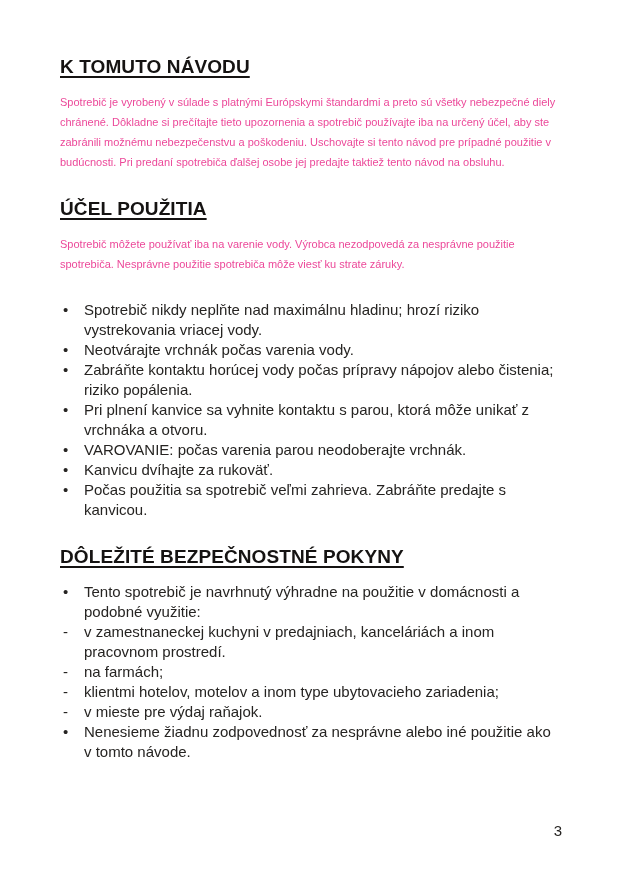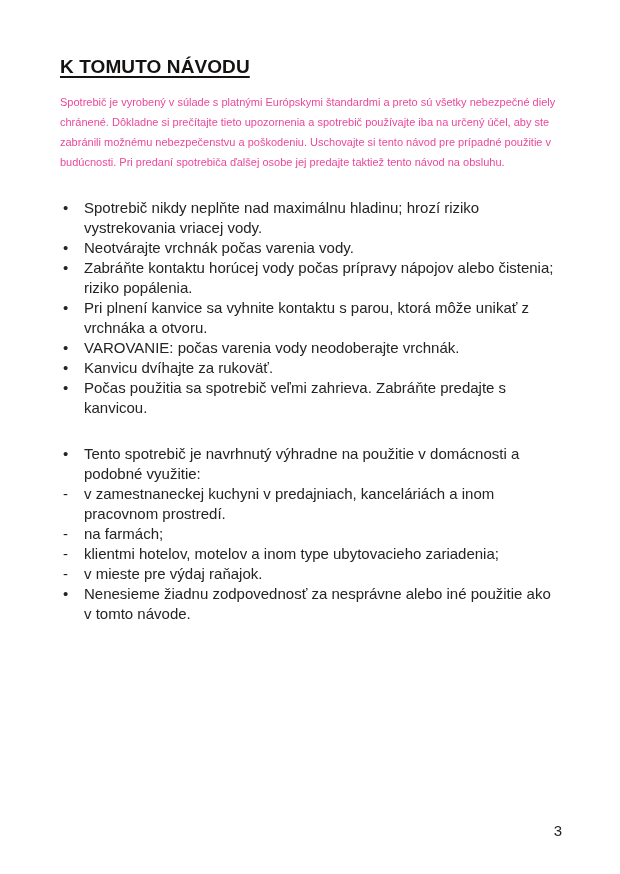--- a/index.html
+++ b/index.html
@@ -79,20 +79,24 @@
 </head>
 <body>
 
 <div class="doc">
 
   <section>
     <h2 class="section-heading"><span>K TOMUTO NÁVODU</span></h2>
     <p class="body-text">Spotrebič je vyrobený v súlade s platnými Európskymi štandardmi a preto sú všetky nebezpečné diely chránené. Dôkladne si prečítajte tieto upozornenia a spotrebič používajte iba na určený účel, aby ste zabránili možnému nebezpečenstvu a poškodeniu. Uschovajte si tento návod pre prípadné použitie v budúcnosti. Pri predaní spotrebiča ďalšej osobe jej predajte taktiež tento návod na obsluhu.</p>
   </section>
 
+  <section>
+    <h2 class="section-heading"><span>ÚČEL POUŽITIA</span></h2>
+    <p class="body-text">Spotrebič môžete používať iba na varenie vody. Výrobca nezodpovedá za nesprávne použitie spotrebiča. Nesprávne použitie spotrebiča môže viesť ku strate záruky.</p>
+  </section>
 
   <section>
     <ul class="list">
       <li>
         <span class="marker">•</span>
         <span class="item-text">Spotrebič nikdy neplňte nad maximálnu hladinu; hrozí riziko vystrekovania vriacej vody.</span>
       </li>
       <li>
         <span class="marker">•</span>
         <span class="item-text">Neotvárajte vrchnák počas varenia vody.</span>
@@ -100,34 +104,35 @@
       <li>
         <span class="marker">•</span>
         <span class="item-text">Zabráňte kontaktu horúcej vody počas prípravy nápojov alebo čistenia; riziko popálenia.</span>
       </li>
       <li>
         <span class="marker">•</span>
         <span class="item-text">Pri plnení kanvice sa vyhnite kontaktu s parou, ktorá môže unikať z vrchnáka a otvoru.</span>
       </li>
       <li>
         <span class="marker">•</span>
-        <span class="item-text">VAROVANIE: počas varenia vody neodoberajte vrchnák.</span>
+        <span class="item-text">VAROVANIE: počas varenia parou neodoberajte vrchnák.</span>
       </li>
       <li>
         <span class="marker">•</span>
         <span class="item-text">Kanvicu dvíhajte za rukoväť.</span>
       </li>
       <li>
         <span class="marker">•</span>
         <span class="item-text">Počas použitia sa spotrebič veľmi zahrieva. Zabráňte predajte s kanvicou.</span>
       </li>
     </ul>
   </section>
 
   <section>
+    <h2 class="section-heading"><span>DÔLEŽITÉ BEZPEČNOSTNÉ POKYNY</span></h2>
     <ul class="list">
       <li>
         <span class="marker">•</span>
         <span class="item-text">Tento spotrebič je navrhnutý výhradne na použitie v domácnosti a podobné využitie:</span>
       </li>
       <li>
         <span class="marker">-</span>
         <span class="item-text">v zamestnaneckej kuchyni v predajniach, kanceláriách a inom pracovnom prostredí.</span>
       </li>
       <li>

